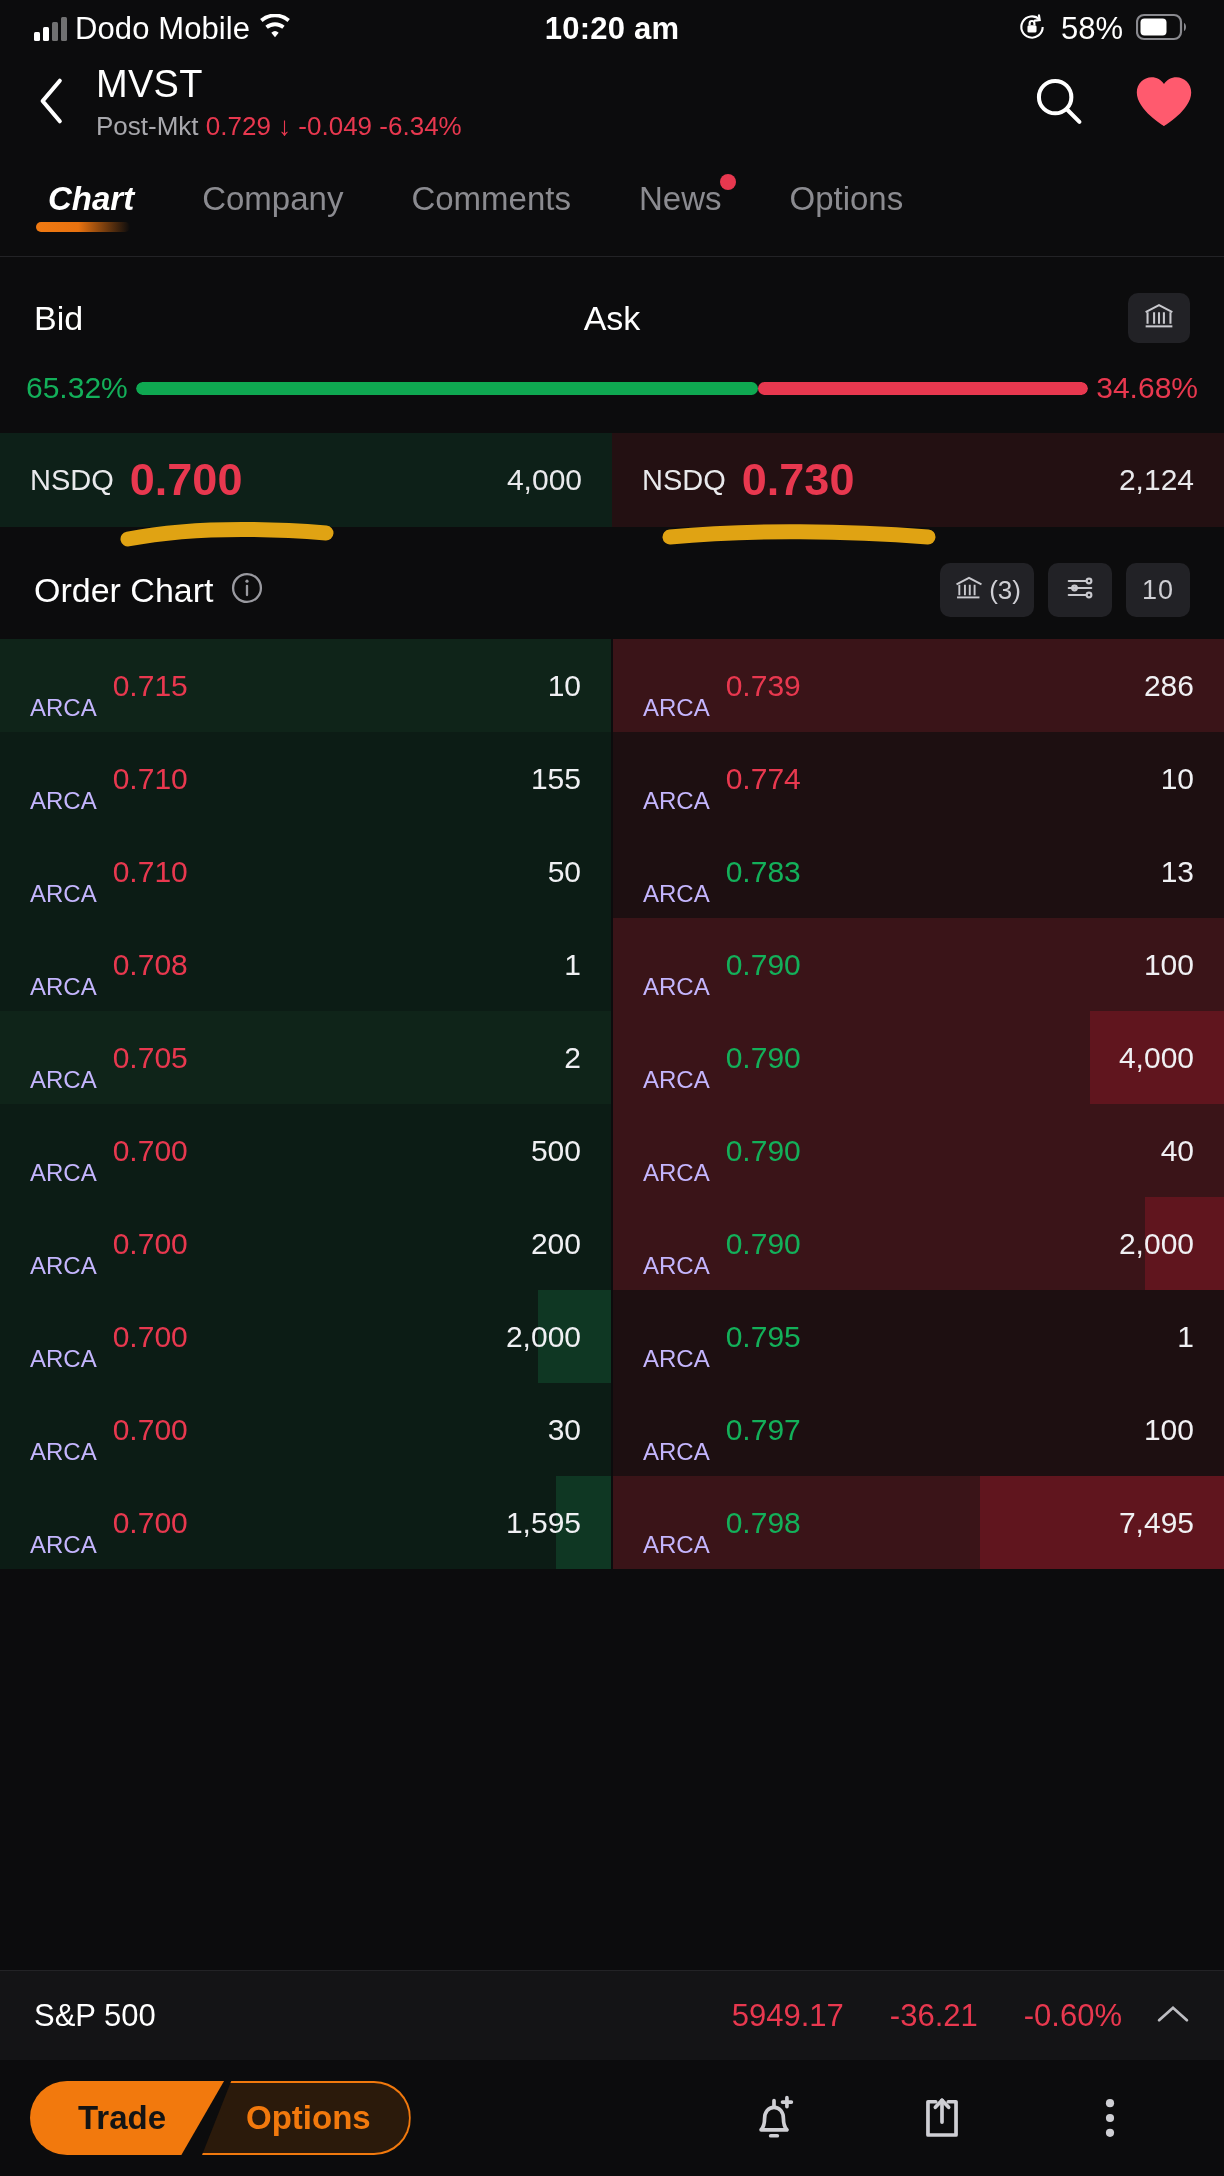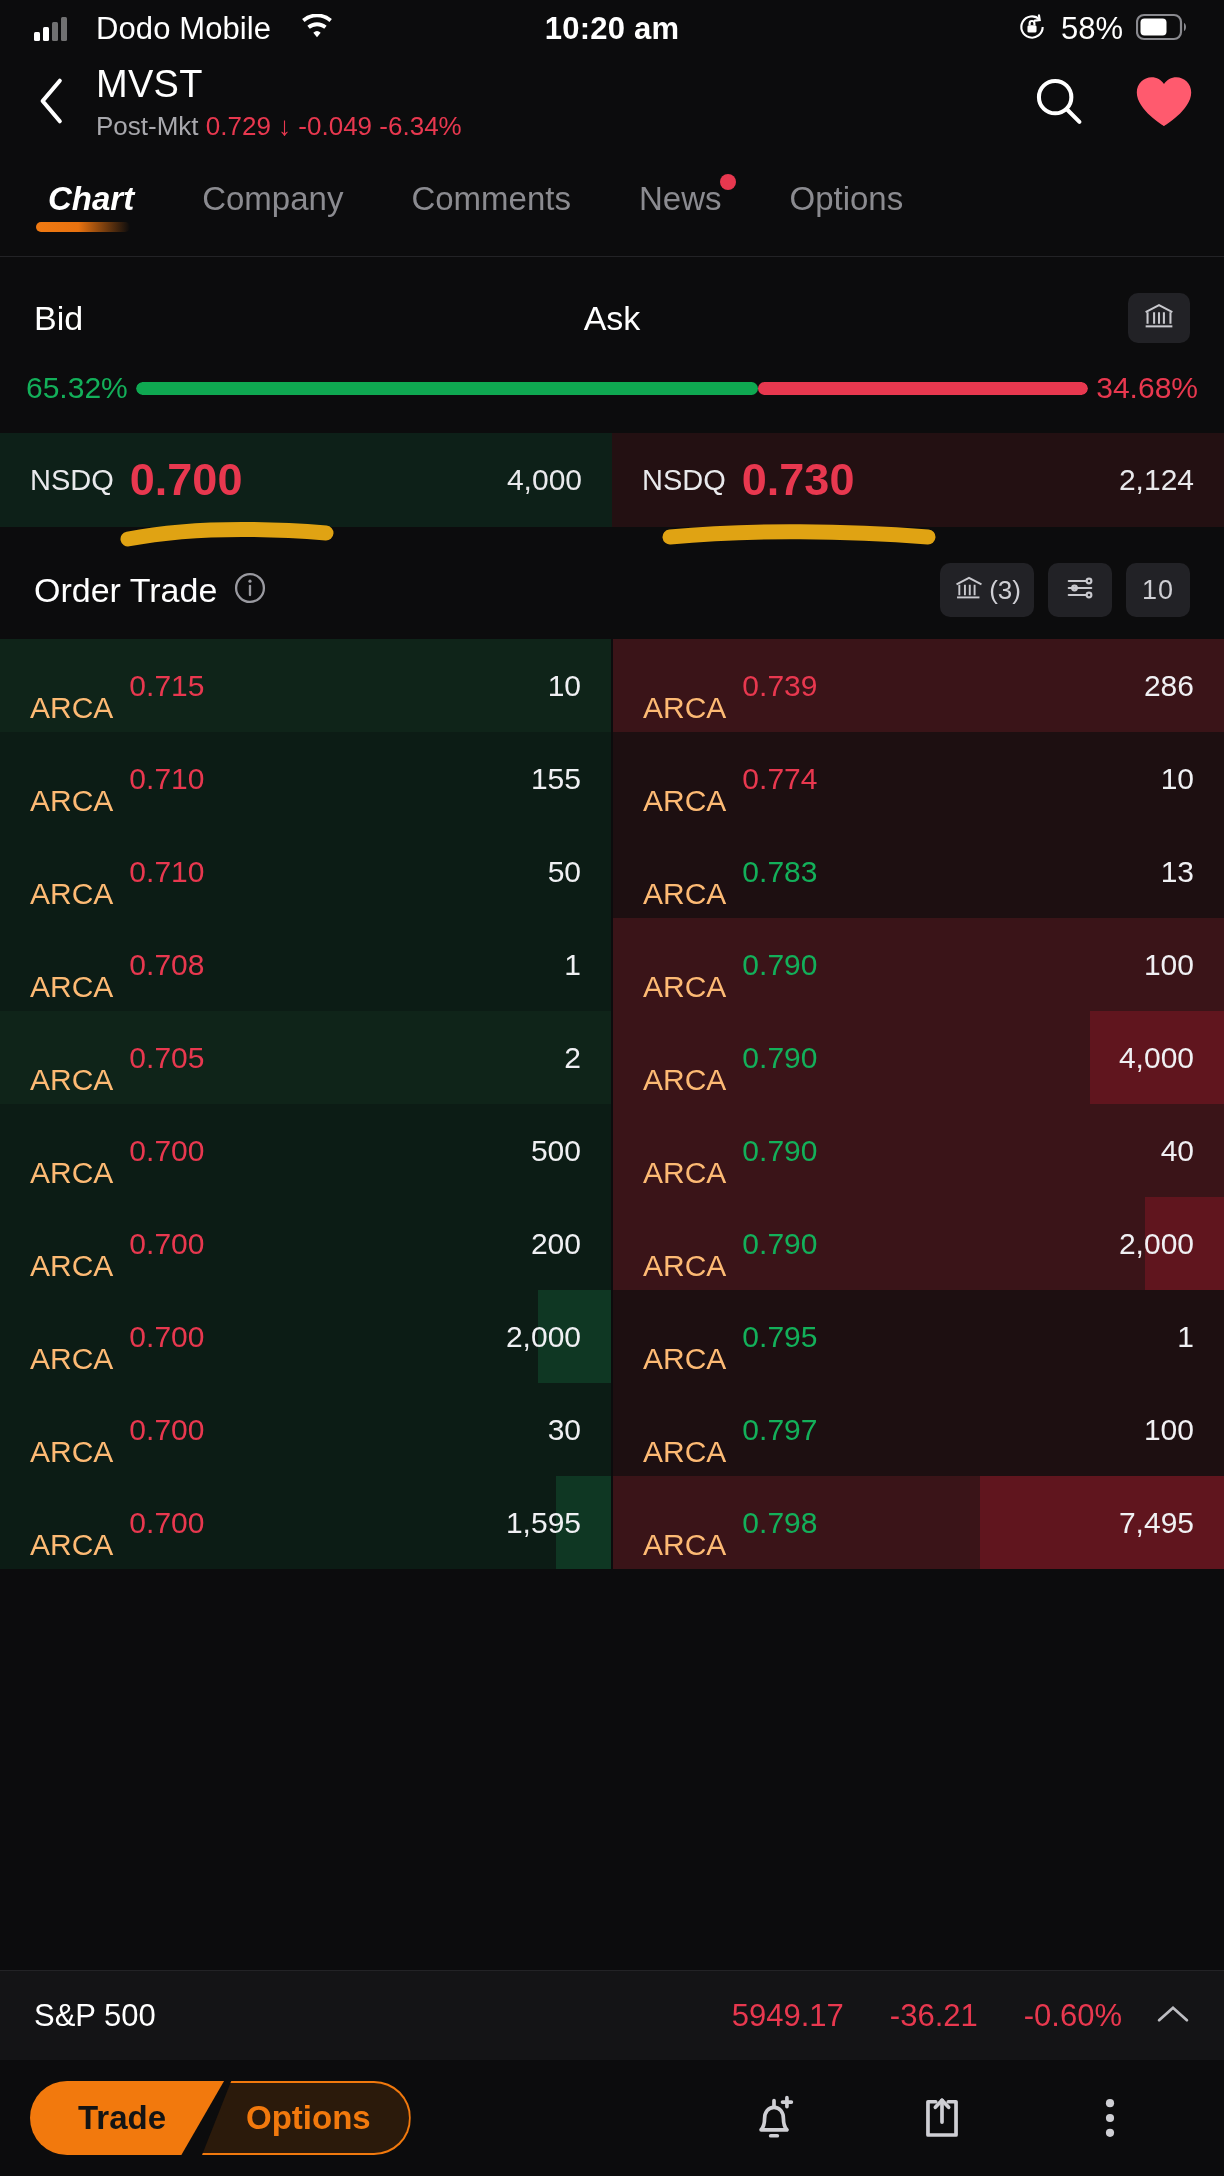--- a/index.html
+++ b/index.html
@@ -6,21 +6,21 @@
   html, body {
     width:1224px; height:2176px;
     background:#0c0c0d;
     font-family:"Liberation Sans", sans-serif;
     color:#fff;
     overflow:hidden;
   }
 
   
   .statusbar{ height:58px; display:flex; align-items:center; padding:0 34px; position:relative; }
-  .sb-left{ display:flex; align-items:center; gap:29px; }
+  .sb-left{ display:flex; align-items:center; gap:8px; }
   .sb-carrier{ font-size:31px; font-weight:500; letter-spacing:.1px; }
   .sb-center{ position:absolute; left:0; right:0; text-align:center; font-size:31px; font-weight:600; letter-spacing:.2px; pointer-events:none;}
   .sb-right{ margin-left:auto; display:flex; align-items:center; gap:13px; }
   .sb-batt-text{ font-size:31px; font-weight:500; }
   .bars{ display:flex; align-items:flex-end; gap:3px; height:24px; }
   .bars i{ width:6px; background:#fff; border-radius:1.5px; display:block; }
   .bars i:nth-child(1){ height:9px; }
   .bars i:nth-child(2){ height:14px; }
   .bars i:nth-child(3){ height:19px; opacity:.42; }
   .bars i:nth-child(4){ height:24px; opacity:.42; }
@@ -87,21 +87,21 @@
   .ob-table{ margin-top:22px; display:flex; flex-direction:column; }
   .ob-row{ display:flex; height:93px; }
   .ob-cell{ flex:1; display:flex; align-items:center; padding:0 30px; position:relative; overflow:hidden; }
   .ob-cell.bid{ background:#0c1c15; }
   .ob-cell.bid.alt{ background:#0f2419; }
   .ob-cell.ask{ background:#1d0f11; }
   .ob-cell.ask.alt{ background:#3a1418; }
   .ob-fill{ position:absolute; top:0; bottom:0; }
   .ob-cell.bid .ob-fill{ right:0; background:rgba(24,120,70,.30); }
   .ob-cell.ask .ob-fill{ right:0; background:rgba(150,25,40,.42); }
-  .ob-venue{ font-size:30px; color:#fdba74; position:relative; z-index:1;margin-top:44px; }
+  .ob-venue{ font-size:24px; color:#c4b5fd; position:relative; z-index:1;margin-top:44px; }
   .ob-price{ font-size:30px; margin-left:16px; position:relative; z-index:1; }
   .ob-price.up{ color:#13b05a; }
   .ob-price.down{ color:#e8384f; }
   .ob-size{ margin-left:auto; font-size:30px; color:#f0f0f3; position:relative; z-index:1; }
   .ob-split{ width:2px; background:#0c0c0d; }
 
   
   .idx-wrap{ position:absolute; left:0; right:0; bottom:116px; border-top:1px solid #232326; background:#141416; height:90px; display:flex; align-items:center; padding:0 34px; }
   .idx-name{ font-size:31px; }
   .idx-vals{ margin-left:auto; display:flex; align-items:center; gap:46px; color:#e8384f; font-size:31px; }
@@ -254,21 +254,21 @@
   </div>
   <svg class="annot" style="left:120px; top:86px; width:220px;" viewBox="0 0 220 30">
     <path d="M8 20 C60 10, 130 8, 206 14" stroke="#e0a313" stroke-width="15" fill="none" stroke-linecap="round"></path>
   </svg>
   <svg class="annot" style="left:660px; top:88px; width:280px;" viewBox="0 0 280 30">
     <path d="M10 16 C90 8, 190 10, 268 16" stroke="#e0a313" stroke-width="15" fill="none" stroke-linecap="round"></path>
   </svg>
 </div>
 
 <div class="ob-header">
-  <span class="ob-title">Order Trade</span>
+  <span class="ob-title">Order Chart</span>
   <span class="info-ic">
     <svg width="34" height="34" viewBox="0 0 22 22" fill="none" stroke="#9a9aa0" stroke-width="1.5">
         <circle cx="11" cy="11" r="9"></circle>
         <path d="M11 9.6v6" stroke-linecap="round"></path>
         <circle cx="11" cy="6.6" r="1.05" fill="#9a9aa0" stroke="none"></circle>
       </svg>
   </span>
   <span class="ob-btns">
     <span class="ob-btn">
       <span>

